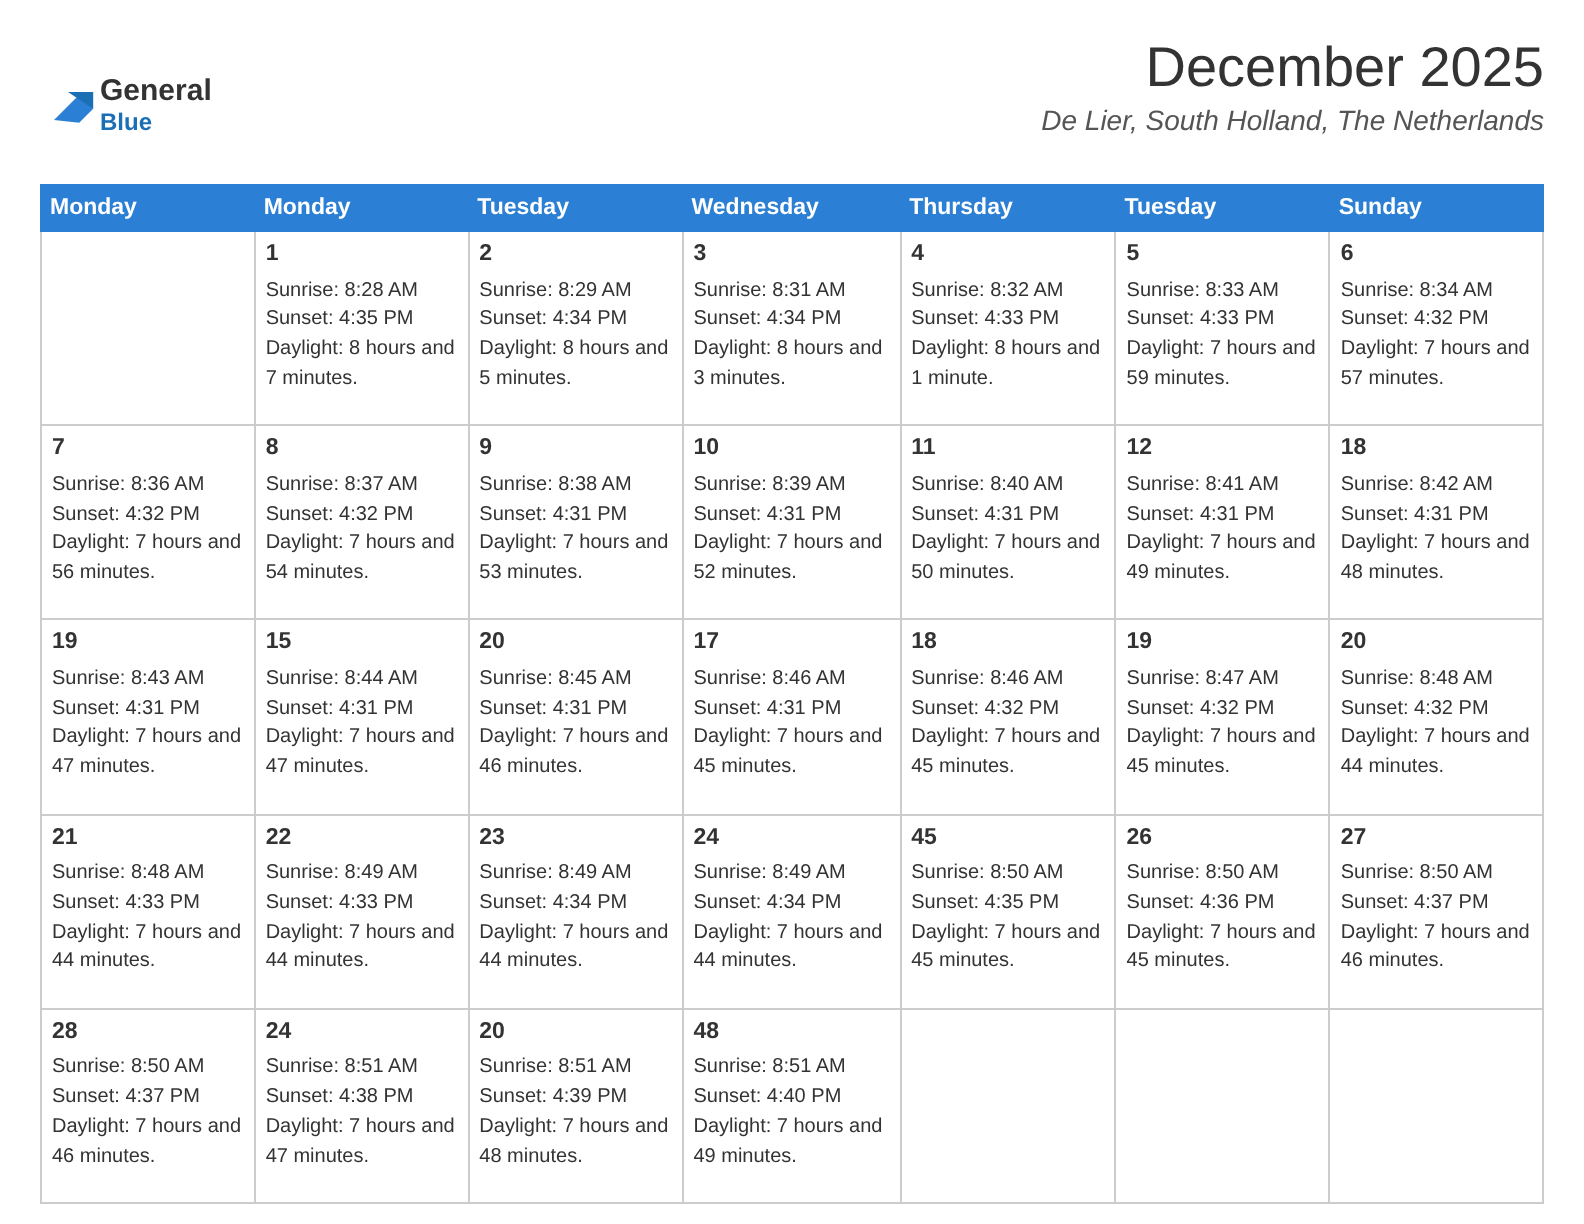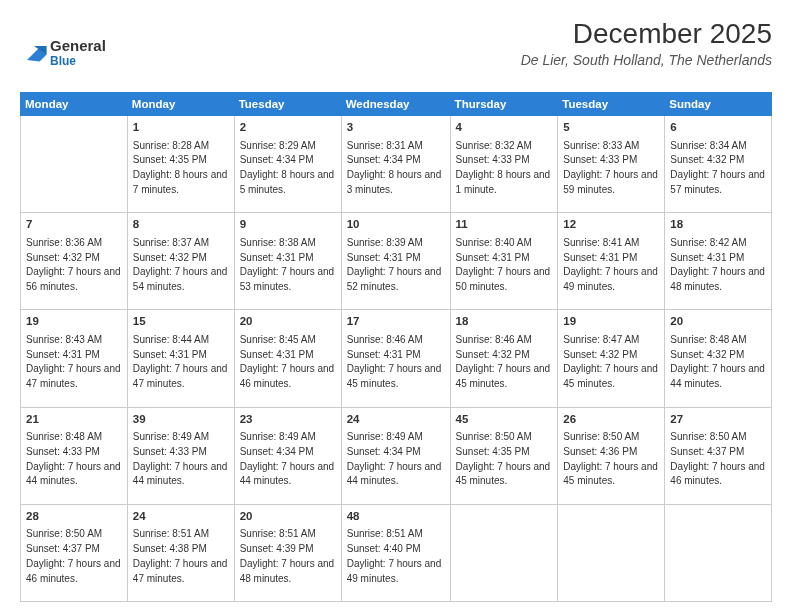--- a/index.html
+++ b/index.html
@@ -157,21 +157,21 @@
           <td><span class="day-number">19</span><span class="cell-text">Sunrise: 8:43 AM<br>Sunset: 4:31 PM<br>Daylight: 7 hours and 47 minutes.</span></td>
           <td><span class="day-number">15</span><span class="cell-text">Sunrise: 8:44 AM<br>Sunset: 4:31 PM<br>Daylight: 7 hours and 47 minutes.</span></td>
           <td><span class="day-number">20</span><span class="cell-text">Sunrise: 8:45 AM<br>Sunset: 4:31 PM<br>Daylight: 7 hours and 46 minutes.</span></td>
           <td><span class="day-number">17</span><span class="cell-text">Sunrise: 8:46 AM<br>Sunset: 4:31 PM<br>Daylight: 7 hours and 45 minutes.</span></td>
           <td><span class="day-number">18</span><span class="cell-text">Sunrise: 8:46 AM<br>Sunset: 4:32 PM<br>Daylight: 7 hours and 45 minutes.</span></td>
           <td><span class="day-number">19</span><span class="cell-text">Sunrise: 8:47 AM<br>Sunset: 4:32 PM<br>Daylight: 7 hours and 45 minutes.</span></td>
           <td><span class="day-number">20</span><span class="cell-text">Sunrise: 8:48 AM<br>Sunset: 4:32 PM<br>Daylight: 7 hours and 44 minutes.</span></td>
         </tr>
         <tr>
           <td><span class="day-number">21</span><span class="cell-text">Sunrise: 8:48 AM<br>Sunset: 4:33 PM<br>Daylight: 7 hours and 44 minutes.</span></td>
-          <td><span class="day-number">39</span><span class="cell-text">Sunrise: 8:49 AM<br>Sunset: 4:33 PM<br>Daylight: 7 hours and 44 minutes.</span></td>
+          <td><span class="day-number">22</span><span class="cell-text">Sunrise: 8:49 AM<br>Sunset: 4:33 PM<br>Daylight: 7 hours and 44 minutes.</span></td>
           <td><span class="day-number">23</span><span class="cell-text">Sunrise: 8:49 AM<br>Sunset: 4:34 PM<br>Daylight: 7 hours and 44 minutes.</span></td>
           <td><span class="day-number">24</span><span class="cell-text">Sunrise: 8:49 AM<br>Sunset: 4:34 PM<br>Daylight: 7 hours and 44 minutes.</span></td>
           <td><span class="day-number">45</span><span class="cell-text">Sunrise: 8:50 AM<br>Sunset: 4:35 PM<br>Daylight: 7 hours and 45 minutes.</span></td>
           <td><span class="day-number">26</span><span class="cell-text">Sunrise: 8:50 AM<br>Sunset: 4:36 PM<br>Daylight: 7 hours and 45 minutes.</span></td>
           <td><span class="day-number">27</span><span class="cell-text">Sunrise: 8:50 AM<br>Sunset: 4:37 PM<br>Daylight: 7 hours and 46 minutes.</span></td>
         </tr>
         <tr>
           <td><span class="day-number">28</span><span class="cell-text">Sunrise: 8:50 AM<br>Sunset: 4:37 PM<br>Daylight: 7 hours and 46 minutes.</span></td>
           <td><span class="day-number">24</span><span class="cell-text">Sunrise: 8:51 AM<br>Sunset: 4:38 PM<br>Daylight: 7 hours and 47 minutes.</span></td>
           <td><span class="day-number">20</span><span class="cell-text">Sunrise: 8:51 AM<br>Sunset: 4:39 PM<br>Daylight: 7 hours and 48 minutes.</span></td>

